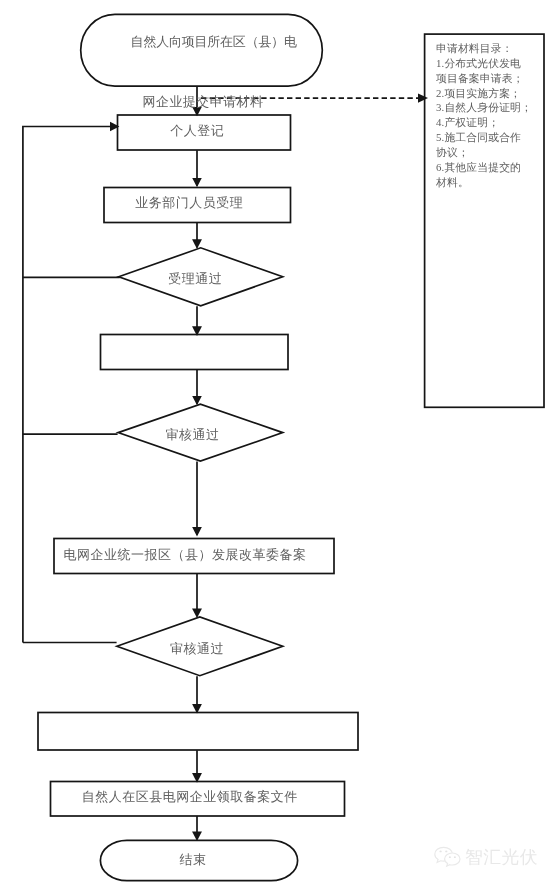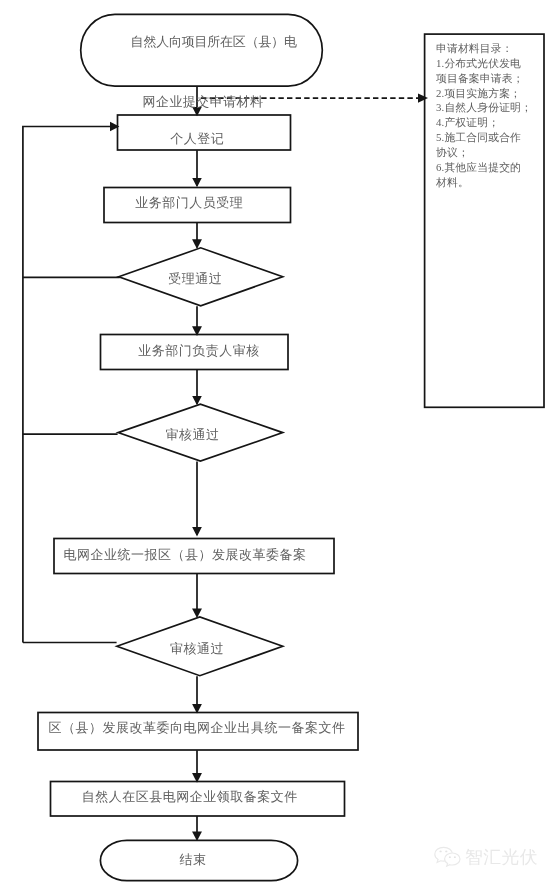--- a/index.html
+++ b/index.html
@@ -85,28 +85,26 @@
 
       <line x1="201" y1="98.1" x2="419" y2="98.1" stroke-dasharray="5.4 3.2"></line>
       <polygon points="418,93.5 428,98.1 418,102.7" fill="#151515" stroke="none"></polygon>
     </g>
   </svg>
 
   <div class="nodelabel n2" style="top:33.3px;left:0;text-align:center;">
     <div style="position:relative;left:16.7px;">自然人向项目所在区（县）电</div>
     <div style="position:relative;left:6px;">网企业提交申请材料</div>
   </div>
-  <div class="nodelabel" style="top:123.5px;left:0.3px;margin-top:8px;">个人登记</div>
+  <div class="nodelabel" style="top:123.5px;left:0.3px;">个人登记</div>
   <div class="nodelabel" style="top:196.0px;left:-7.8px;">业务部门人员受理</div>
   <div class="nodelabel" style="top:272.0px;left:-1.7px;">受理通过</div>
-  <div class="nodelabel" style="top:344.0px;left:2.0px;">业务部门负责人审核</div>
   <div class="nodelabel" style="top:428.4px;left:-4.4px;">审核通过</div>
   <div class="nodelabel" style="top:548.0px;left:-12.0px;">电网企业统一报区（县）发展改革委备案</div>
   <div class="nodelabel" style="top:642.3px;left:-0.1px;">审核通过</div>
-  <div class="nodelabel" style="top:721.0px;left:-0.1px;">区（县）发展改革委向电网企业出具统一备案文件</div>
   <div class="nodelabel" style="top:790.0px;left:-7.3px;">自然人在区县电网企业领取备案文件</div>
   <div class="nodelabel" style="top:853.0px;left:-4.0px;">结束</div>
 
   <div class="panel-text">
     <div>申请材料目录：</div>
     <div>1.分布式光伏发电</div>
     <div>项目备案申请表；</div>
     <div>2.项目实施方案；</div>
     <div>3.自然人身份证明；</div>
     <div>4.产权证明；</div>

